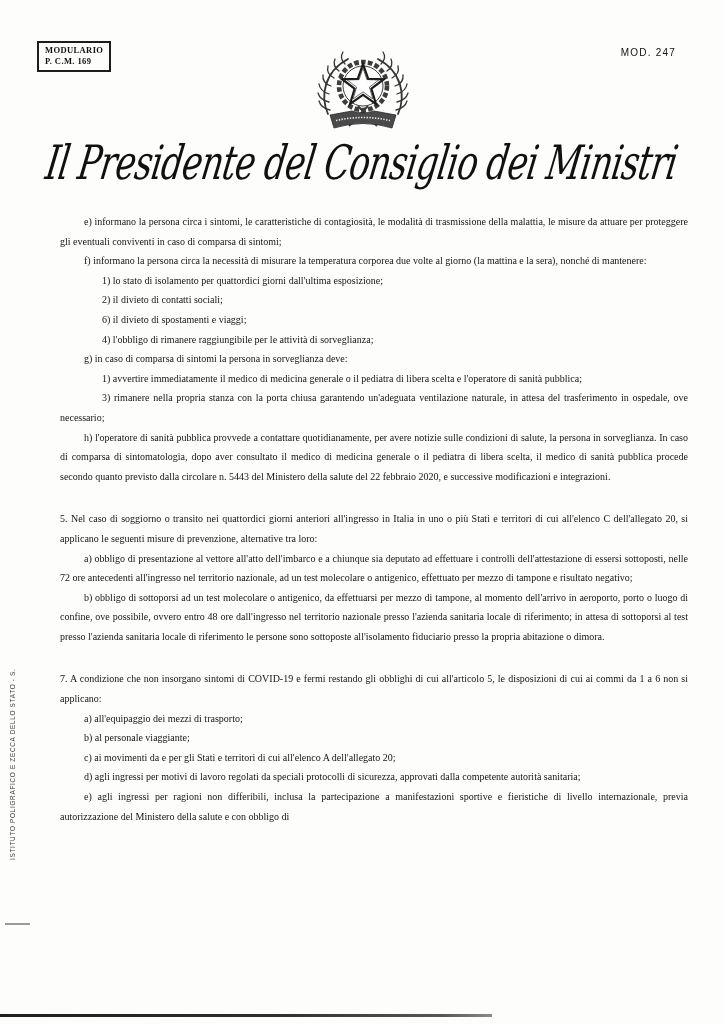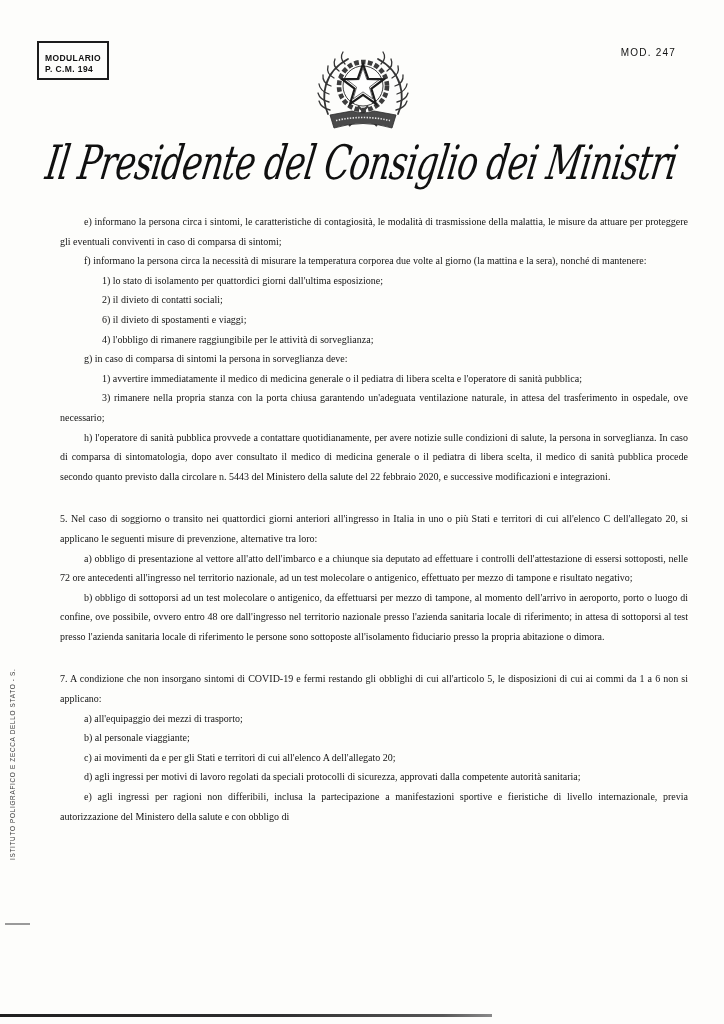--- a/index.html
+++ b/index.html
@@ -10,22 +10,22 @@
     overflow: hidden;
     font-family: "Liberation Serif", serif;
     color: #161616;
   }
   .page { position: absolute; inset: 0; }
 
   
   .modulario-box {
     position: absolute; left: 37px; top: 41px;
     border: 2px solid #1c1c1c;
-    padding: 10px 6px 3px 6px;
-    font-family: Liberation Sans, sans-serif;
+    padding: 2px 6px 3px 6px;
+    font-family: Liberation Serif, serif;
     font-weight: bold; font-size: 8.5px; line-height: 11px;
     letter-spacing: 0.4px; text-align: left; color: #111;
   }
 
   
   .mod-number {
     position: absolute; right: 48px; top: 47px;
     font-family: "Liberation Sans", sans-serif;
     font-weight: normal; font-size: 10px; letter-spacing: 1.2px; color: #111;
   }
@@ -82,21 +82,21 @@
     background: linear-gradient(to right, #1f1f1f 0%, #2e2e2e 55%, #575757 90%, #8a8a8a 100%);
   }
 </style>
 </head>
 <body>
 
 <div class="page">
 
   <div class="modulario-box">
     <div>MODULARIO</div>
-    <div>P. C.M. 194</div>
+    <div>P. C.M. 169</div>
   </div>
 
   <div class="mod-number">MOD. 247</div>
 
   <div class="emblem">
     <svg viewBox="0 0 110 86" width="110" height="86" aria-hidden="true">
 
       <g fill="none" stroke="#343434" stroke-width="1.8" stroke-linecap="round">
         <path d="M20,64 C12,46 16,22 40,9"></path>
         <path d="M22,60 q-9,-2 -11,-9" stroke-width="1.3"></path>

